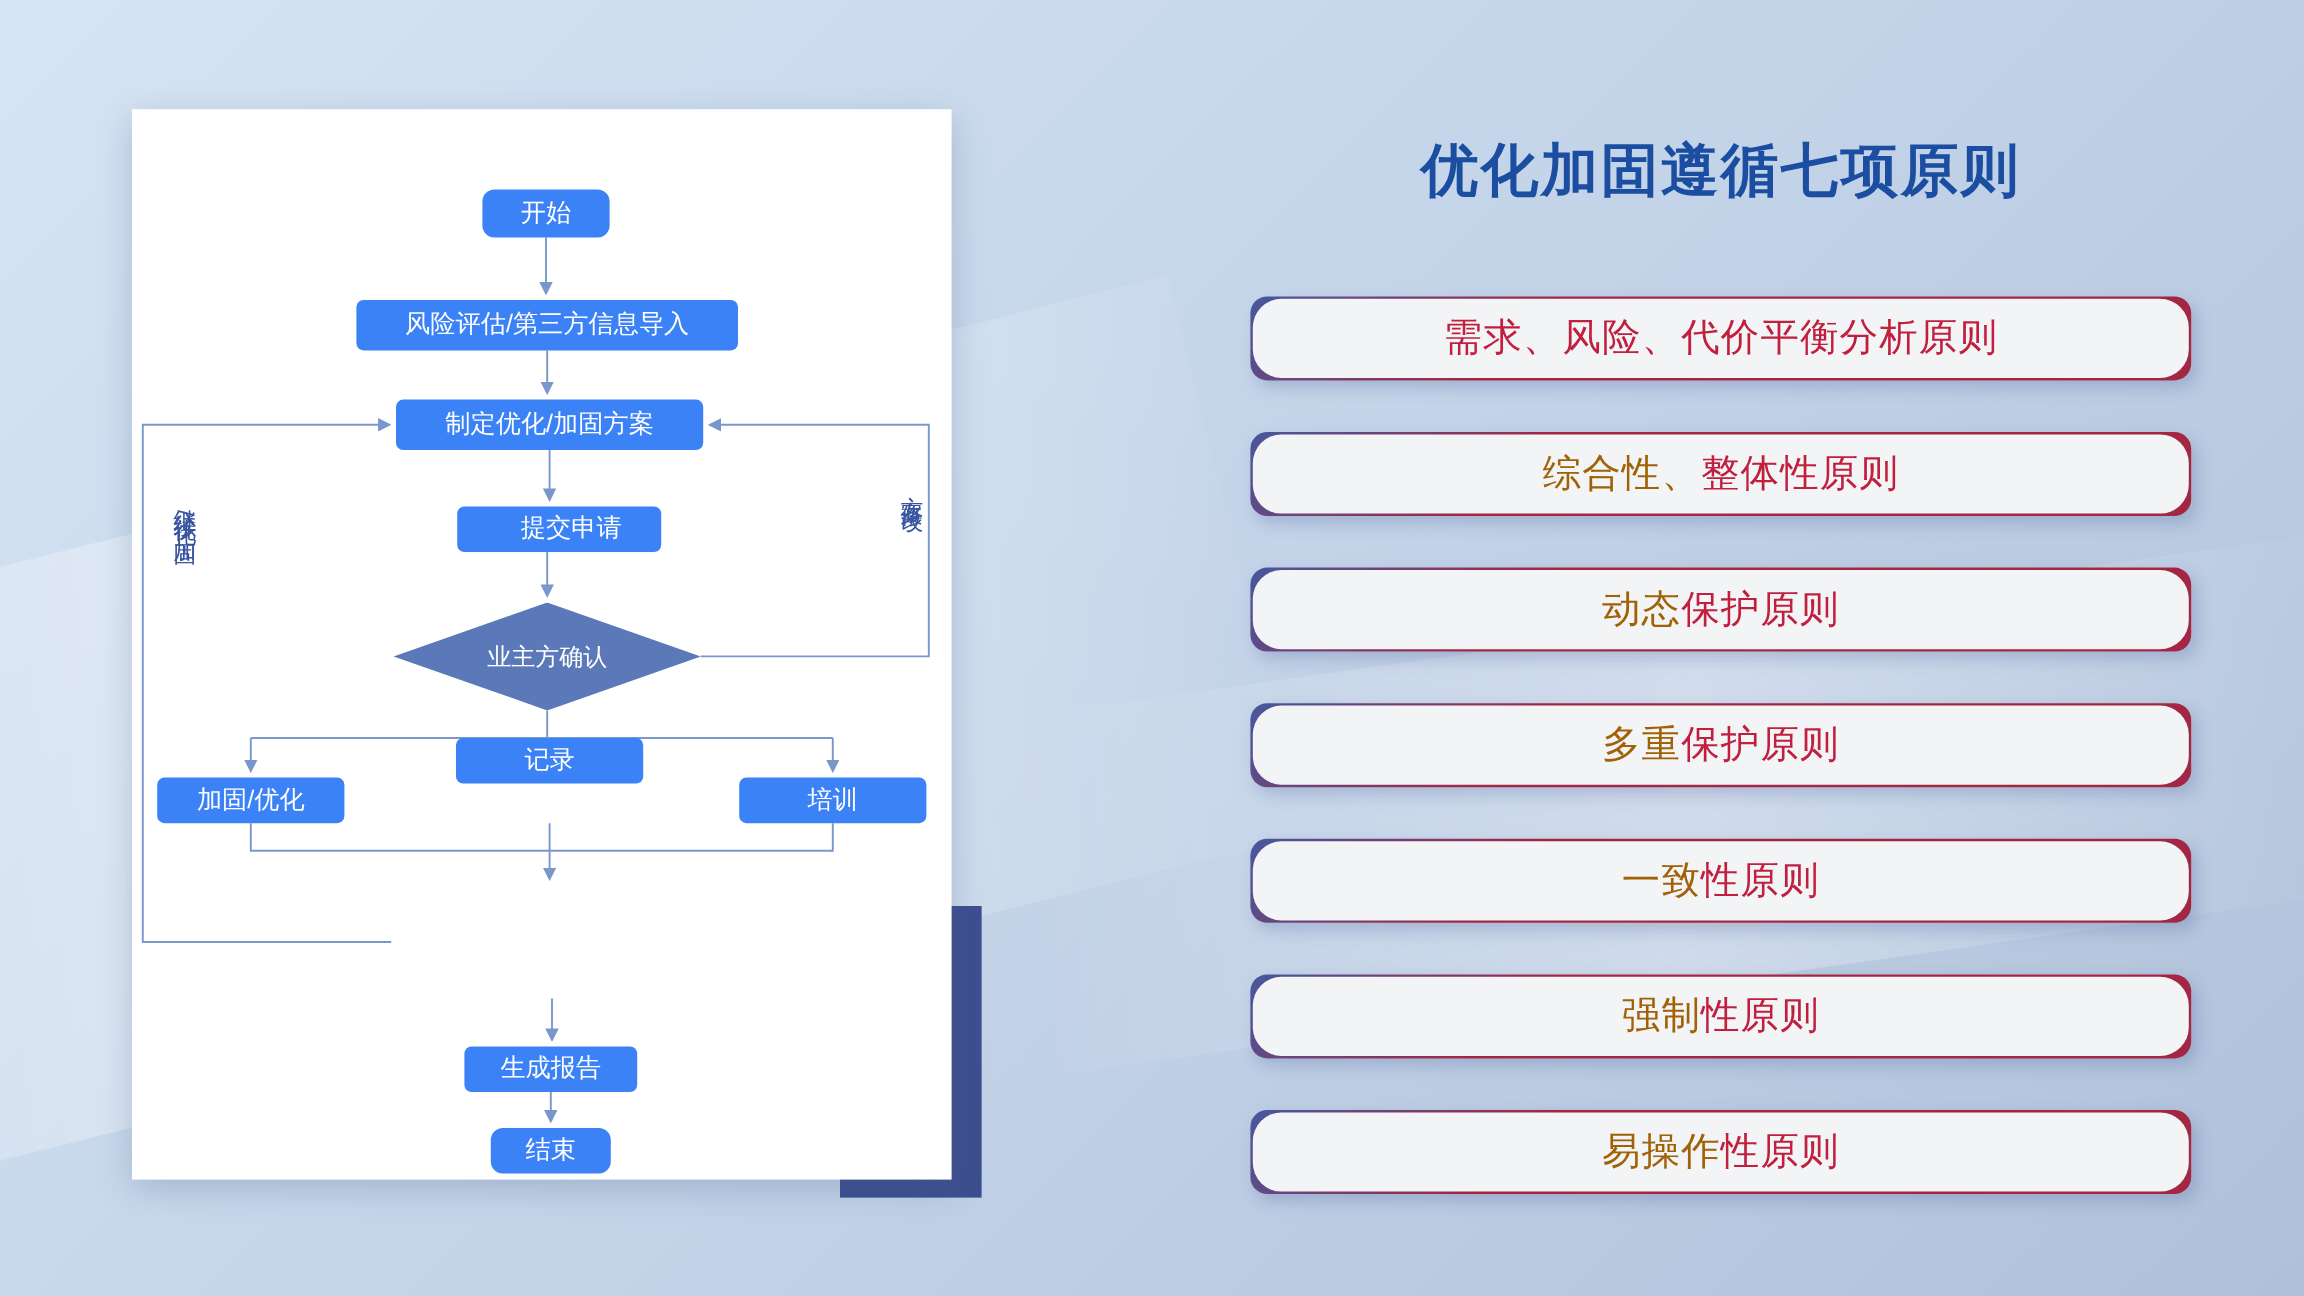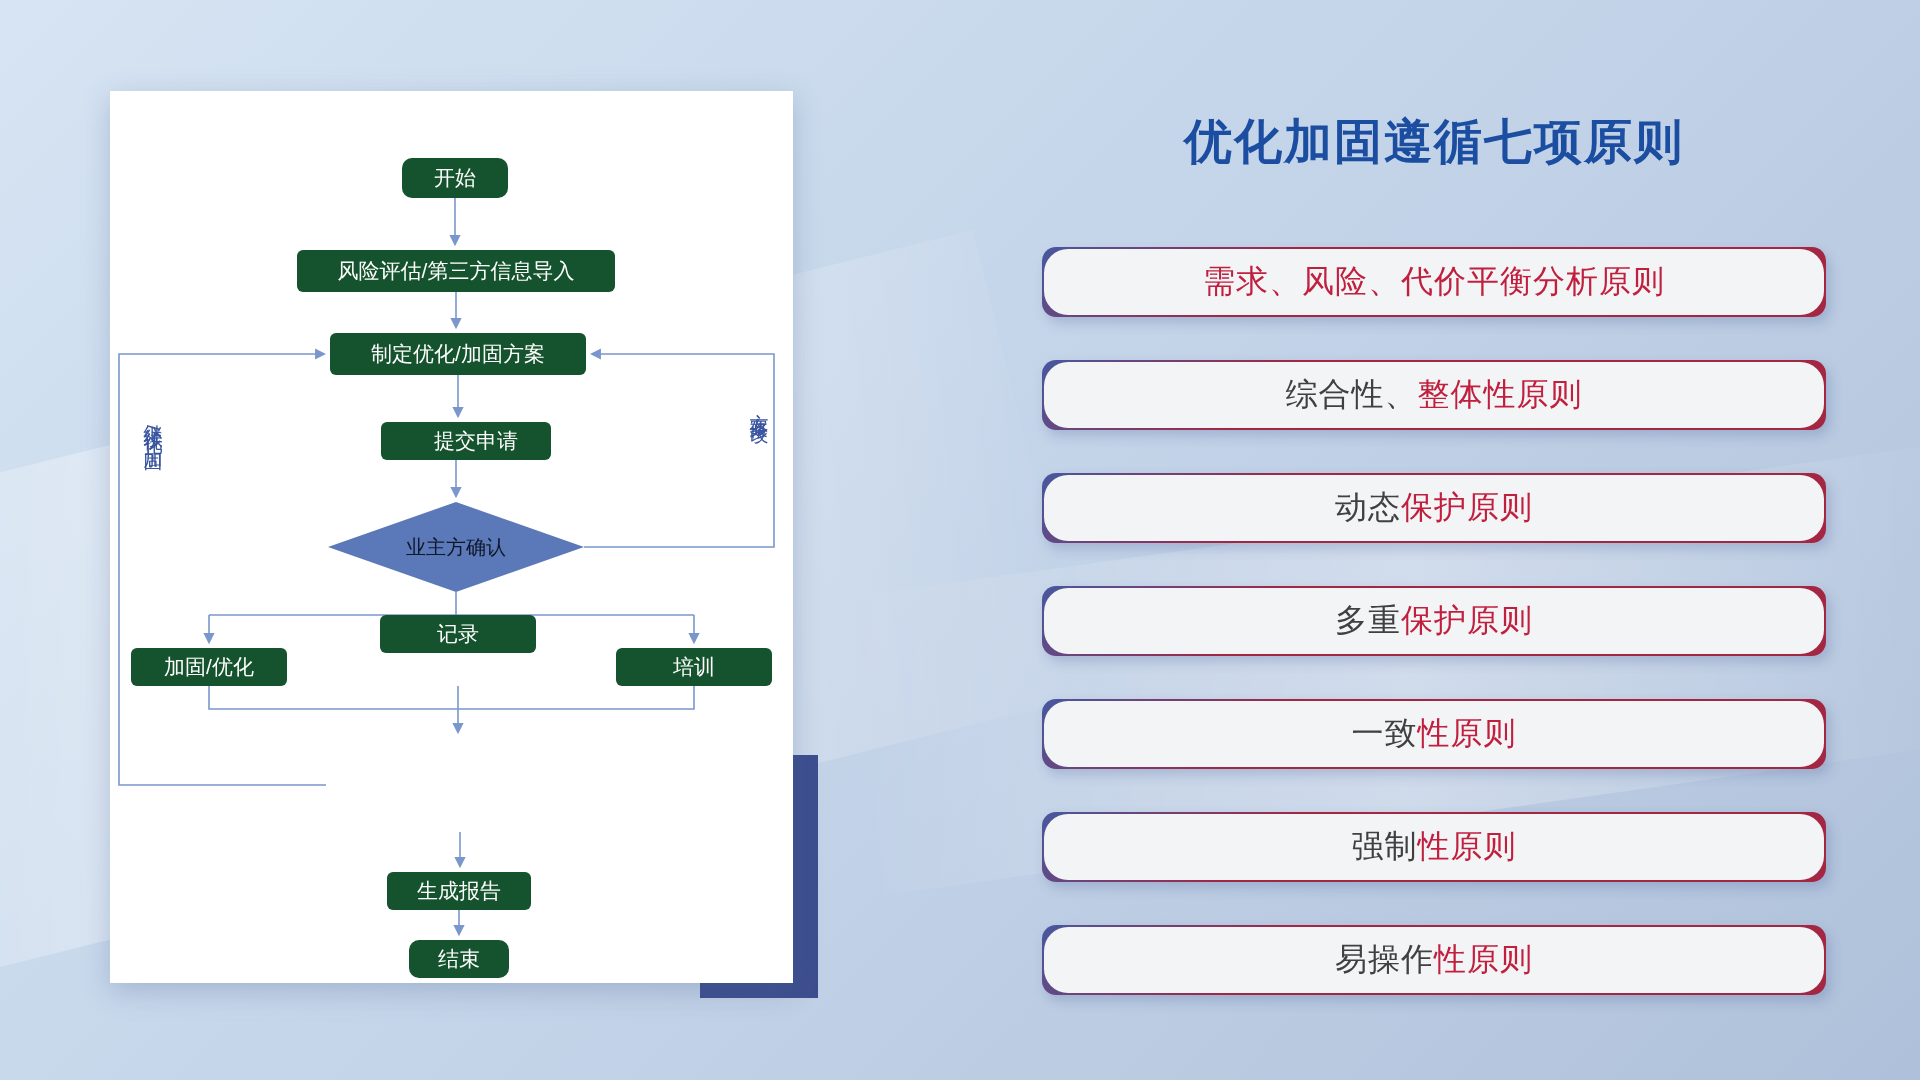--- a/index.html
+++ b/index.html
@@ -24,27 +24,27 @@
     position:absolute;left:700px;top:755px;width:118px;height:243px;
     background:#3d4e8e;z-index:1;
   }
   .panel{
     position:absolute;left:110px;top:91px;width:683px;height:892px;
     background:#ffffff;z-index:2;
     box-shadow:0 8px 26px rgba(70,95,140,.28);
   }
   .connectors{position:absolute;left:0;top:0;pointer-events:none;}
   .fnode{
-    position:absolute;background:#14532d;color:#fff;
+    position:absolute;background:#3b82f6;color:#fff;
     display:flex;align-items:center;justify-content:center;
     font-size:21px;border-radius:6px;line-height:1.1;white-space:nowrap;
   }
   .fnode.rounded{border-radius:10px;}
   .fdiamond{
-    position:absolute;background:#5b79b8;color:#0f172a;
+    position:absolute;background:#5b79b8;color:#ffffff;
     clip-path:polygon(50% 0,100% 50%,50% 100%,0 50%);
     display:flex;align-items:center;justify-content:center;
     font-size:20px;white-space:nowrap;
   }
   .vlabel{
     position:absolute;writing-mode:vertical-rl;text-orientation:mixed;
     color:#38549f;font-size:19px;letter-spacing:4px;white-space:nowrap;
   }
   .title{
     position:absolute;left:1042px;top:110px;width:784px;text-align:center;
@@ -57,21 +57,21 @@
   .p-box{
     height:70px;border-radius:14px;padding:2px;box-sizing:border-box;
     background:linear-gradient(135deg,#46589f 0%,#a32643 30%,#a32643 100%);
     box-shadow:4px 6px 12px rgba(70,90,150,.25);
   }
   .p-inner{
     width:100%;height:100%;border-radius:24px;background:#f3f4f6;
     display:flex;align-items:center;justify-content:center;
     font-size:32px;letter-spacing:1px;
   }
-  .t-blue{color:#404040;}
+  .t-blue{color:#a16207;}
   .t-red{color:#c11f3e;}
 </style>
 </head>
 <body>
 
 <div class="stage">
   <div class="bg-streak s1"></div>
   <div class="bg-streak s2"></div>
 
   <div class="panel-accent"></div>

